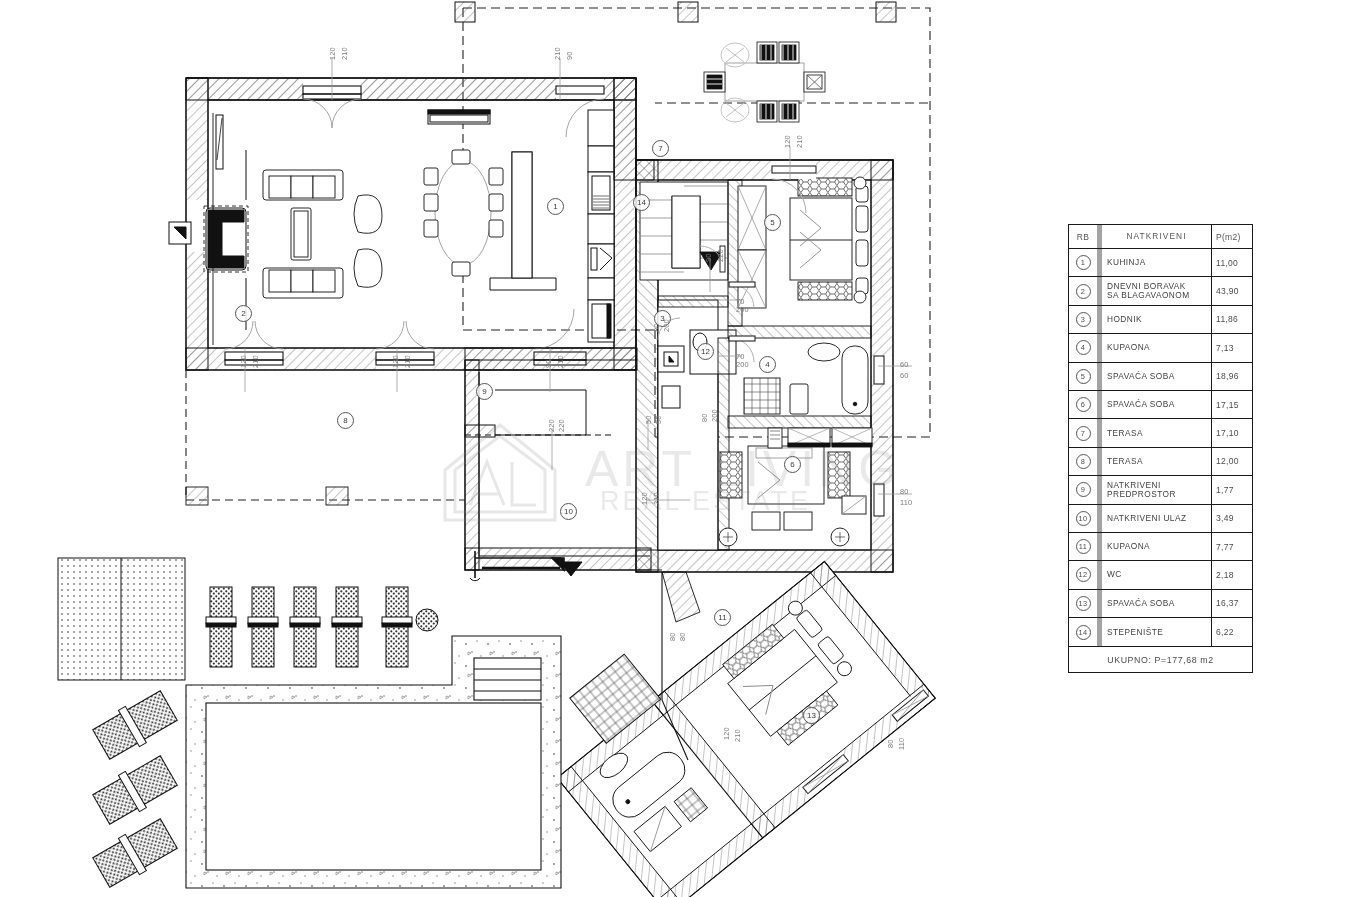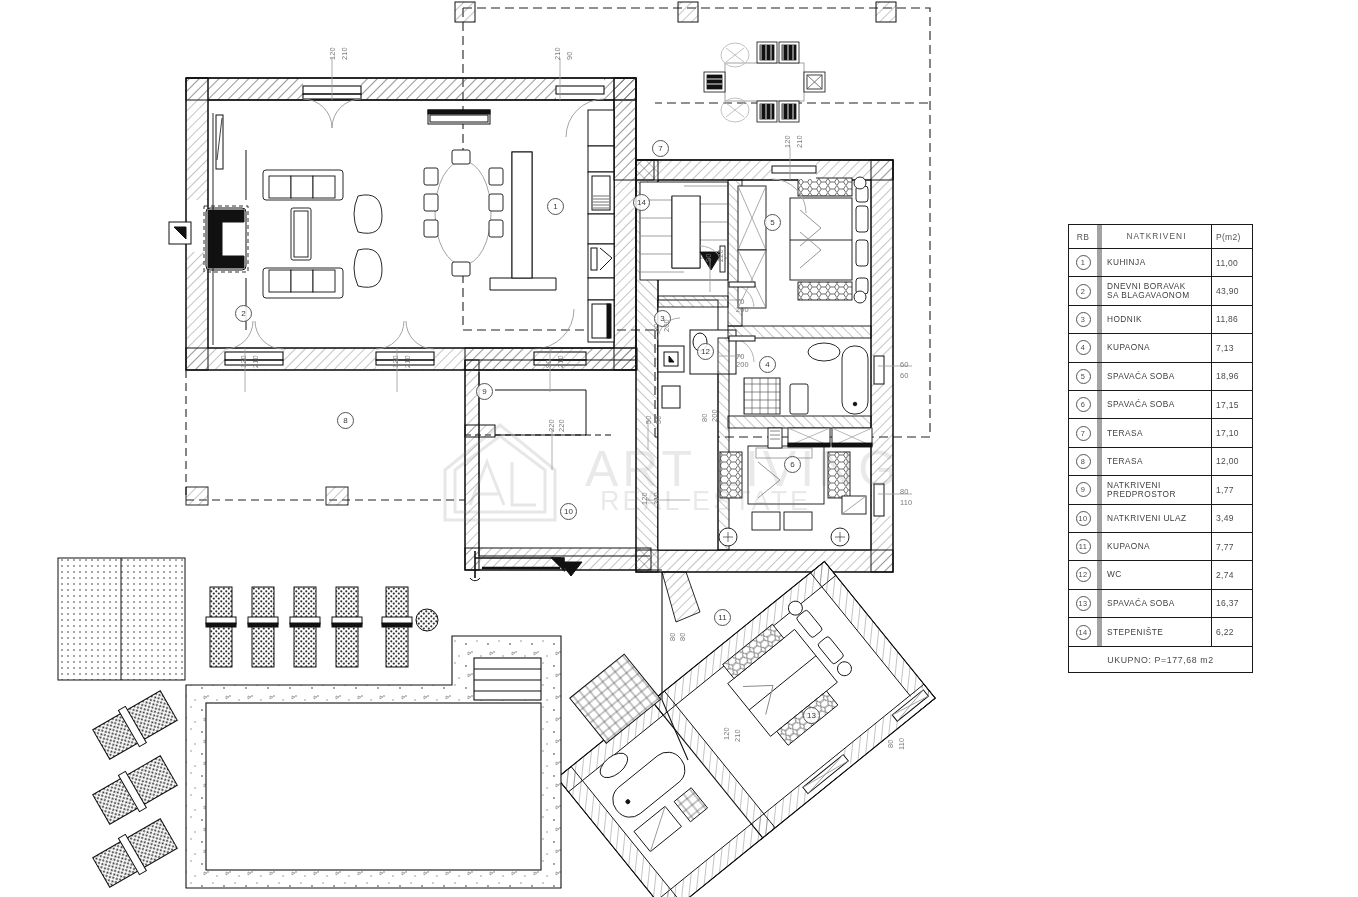--- a/index.html
+++ b/index.html
@@ -729,21 +729,21 @@
             <span class="num-circ">11</span>
           </div>
           <div class="c-nm">KUPAONA</div>
           <div class="c-ar">7,77</div>
         </div>
         <div class="lrow">
           <div class="c-rb">
             <span class="num-circ">12</span>
           </div>
           <div class="c-nm">WC</div>
-          <div class="c-ar">2,74</div>
+          <div class="c-ar">2,18</div>
         </div>
         <div class="lrow">
           <div class="c-rb">
             <span class="num-circ">13</span>
           </div>
           <div class="c-nm">SPAVAĆA  SOBA</div>
           <div class="c-ar">16,37</div>
         </div>
         <div class="lrow">
           <div class="c-rb">

